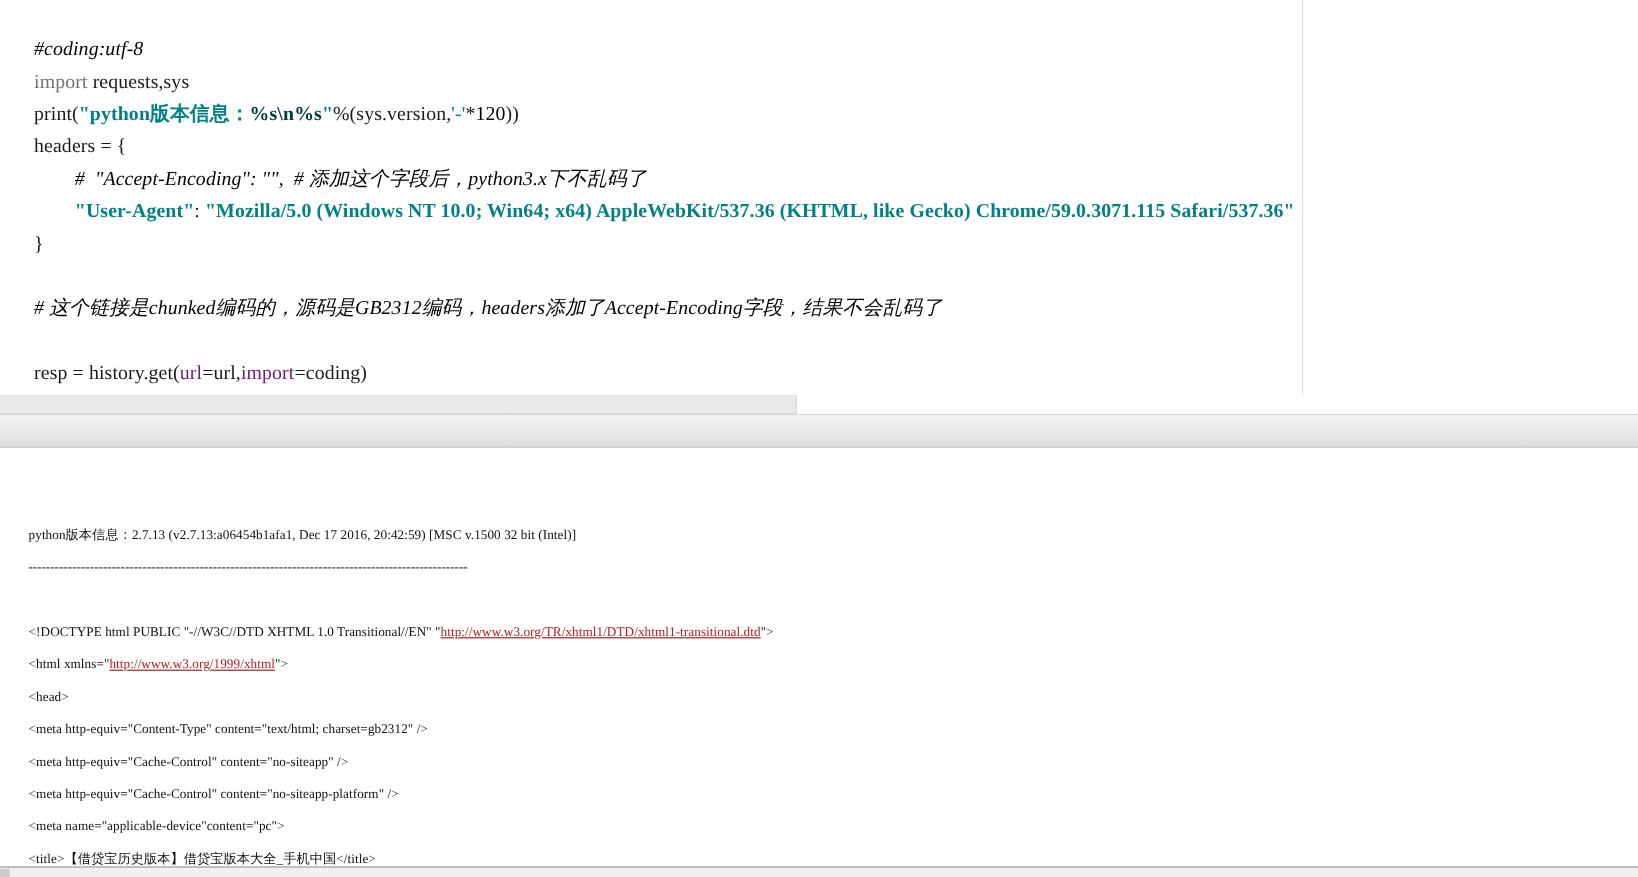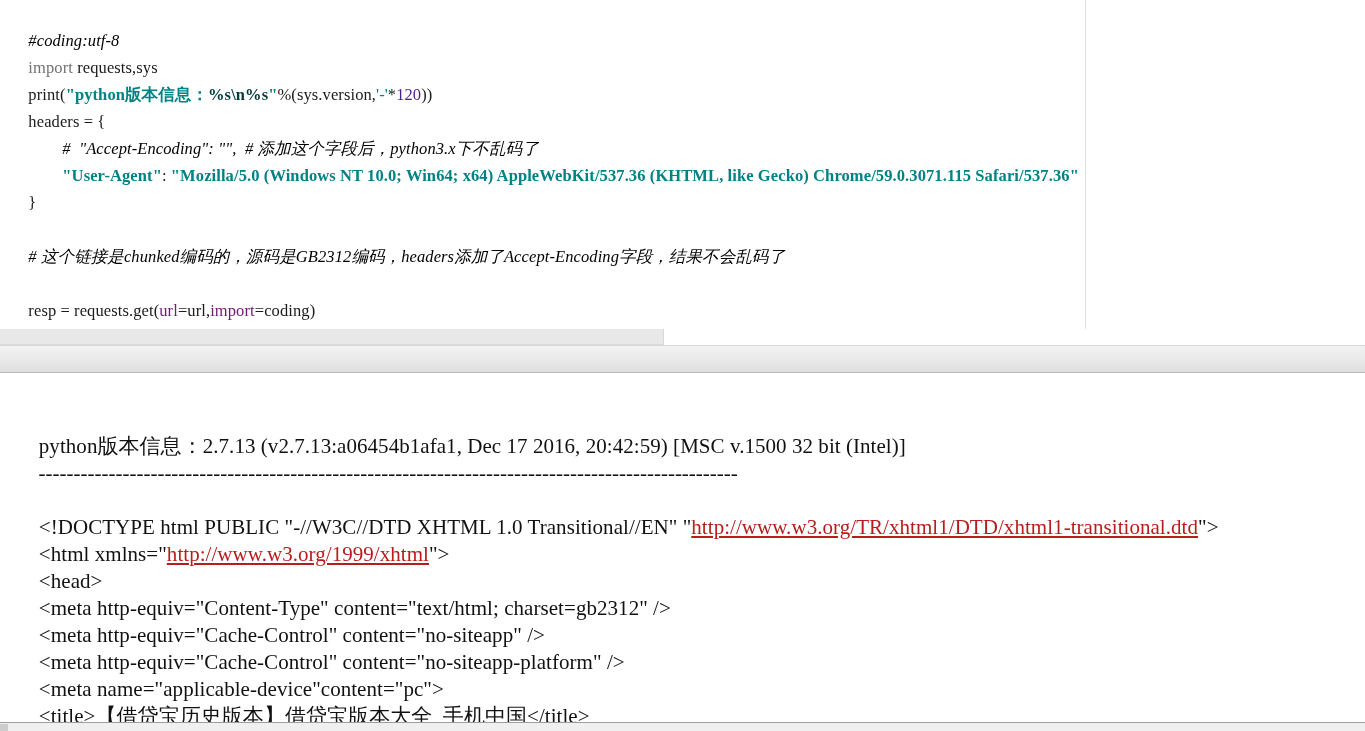--- a/index.html
+++ b/index.html
@@ -49,21 +49,21 @@
     width: 1px;
     height: 333px;
     background: #e2e2e2;
   }
 
   
   .tok-kw       { color: #737373; font-weight: normal; }
   .tok-str      { color: #008284; }
   .tok-str-b    { color: #008284; font-weight: bold; }
   .tok-esc      { color: #003a3a; font-weight: bold; }
-  .tok-num      { color: #4c1d95; margin-top: 46px; }
+  .tok-num      { color: #000000; margin-top: 46px; }
   .tok-comment  { color: #000000; font-style: italic; }
   .tok-kwarg    { color: #701a75; }
   .tok-plain    { color: #1a1a1a; }
 
   
   #editor-hscroll {
     position: absolute;
     left: 0;
     top: 329px;
     width: 1365px;
@@ -107,21 +107,21 @@
     height: 357px;
     background: #ffffff;
     overflow: hidden;
   }
 
   .console-line {
     position: absolute;
     left: 7px;
     white-space: pre;
     font-family: "Liberation Serif", "DejaVu Serif", serif;
-    font-size: 21px;
+    font-size: 11px;
     line-height: 27px;
     height: 27px;
     color: #111111;
     letter-spacing: 0.05px;
   }
 
   .console-line.selected {
     left: 0;
     padding-left: 7px;
     width: 1358px;
@@ -194,21 +194,21 @@
     <div class="code-line" style="top:189px">
       <span class="tok-plain"></span>
     </div>
 
     <div class="code-line" style="top:216px">
       <span class="tok-comment"># 这个链接是chunked编码的，源码是GB2312编码，headers添加了Accept-Encoding字段，结果不会乱码了</span>
     </div>
 
 
     <div class="code-line" style="top:270px">
-      <span class="tok-plain">resp = requests.get(</span><span class="tok-kwarg">url</span><span class="tok-plain">=url,</span><span class="tok-kwarg">import</span><span class="tok-plain">=coding)</span>
+      <span class="tok-plain">resp = history.get(</span><span class="tok-kwarg">url</span><span class="tok-plain">=url,</span><span class="tok-kwarg">import</span><span class="tok-plain">=coding)</span>
     </div>
 
     <div class="code-line" style="top:297px">
       <span class="tok-plain">print(resp.text)</span>
     </div>
 
   </div>
 
   <div id="editor-hscroll">
     <div id="editor-hscroll-track"></div>

